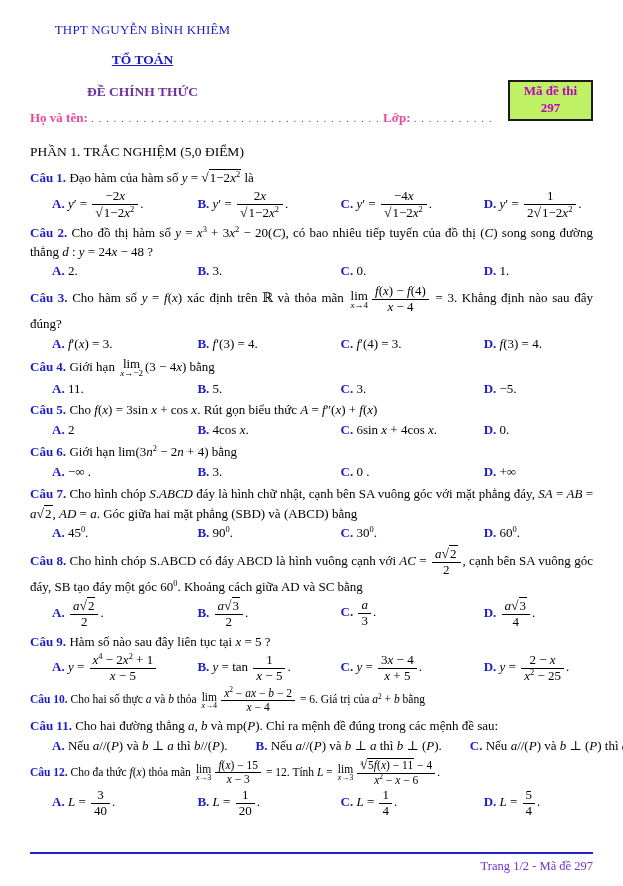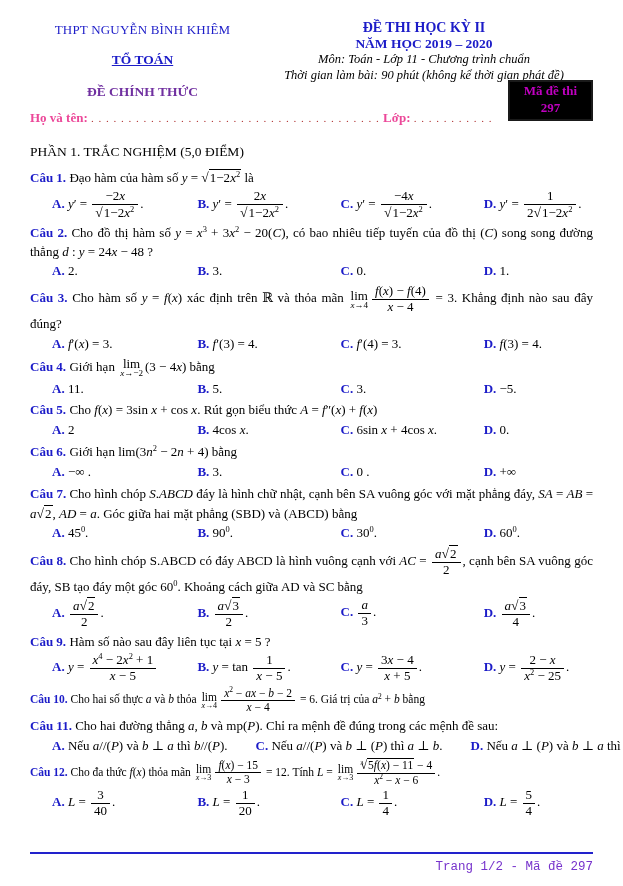--- a/index.html
+++ b/index.html
@@ -17,21 +17,21 @@
   .h-right { flex:1; text-align:center; }
   .school { color:#1c1cc8; font-size:13px; letter-spacing:.2px; }
   .dept { color:#1c1cc8; font-weight:bold; text-decoration:underline; font-size:13.5px; margin-top:14px; }
   .official { color:#7030a0; font-weight:bold; font-size:13.5px; margin-top:16px; }
   .exam-title { color:#1c1cc8; font-weight:bold; font-size:14px; }
   .year { color:#1c1cc8; font-weight:bold; font-size:13.5px; }
   .subject, .duration { font-style:italic; font-size:12.5px; line-height:1.25; }
   .code-box {
     position:absolute; top:80px; right:30px; width:85px;
     border:2px solid #1a1a1a; text-align:center; padding:1px 2px 2px 2px;
-    background:#000000;
+    background:#bef264;
   }
   .code-box .l1, .code-box .l2 { color:#c000c0; font-weight:bold; font-size:13px; line-height:1.3; }
   .name-row { margin-top:10px; width:470px; white-space:nowrap; overflow:hidden; }
   .name-row b { color:#ec4899; }
   .dots { color:#b03030; font-size:11px; letter-spacing:1px; }
 
   
   .section-title { font-weight:normal; font-size:13.5px; margin:18px 0 8px 0; }
 
   
@@ -54,39 +54,33 @@
   .sqrt { white-space:nowrap; }
   .sqrt .rad { font-size:1.05em; }
   .sqrt .idx { font-size:0.55em; position:relative; top:-0.6em; margin-right:-3px; }
   .sqrt .vinc { border-top:1px solid #000; padding:0 1px; }
   .lim { display:inline-block; vertical-align:middle; text-align:center; margin:0 2px; }
   .lim .limtop { display:block; line-height:1.05; }
   .lim .limsub { display:block; font-size:0.7em; line-height:1; margin-top:-1px; }
 
   
   .footer-rule { position:absolute; left:30px; right:30px; bottom:32px; border-top:2px solid #2222cc; }
-  .footer-text { position:absolute; right:30px; bottom:12px; color:#7733cc; font-size:12.5px;font-family:Liberation Mono, monospace; }
+  .footer-text { position:absolute; right:30px; bottom:12px; color:#7733cc; font-size:12.5px; }
 </style>
 </head>
 <body>
 
 <div class="page">
 
   <div class="header">
     <div class="h-left">
       <div class="school">THPT NGUYỄN BÌNH KHIÊM</div>
       <div class="dept">TỔ TOÁN</div>
       <div class="official">ĐỀ CHÍNH THỨC</div>
     </div>
-    <div class="h-right">
-      <div class="exam-title">ĐỀ THI HỌC KỲ II</div>
-      <div class="year">NĂM HỌC 2019 – 2020</div>
-      <div class="subject">Môn: Toán - Lớp 11 - Chương trình chuẩn</div>
-      <div class="duration">Thời gian làm bài: 90 phút (không kể thời gian phát đề)</div>
-    </div>
   </div>
 
   <div class="code-box">
     <div class="l1">Mã đề thi</div>
     <div class="l2">297</div>
   </div>
 
   <div class="name-row">
     <b>Họ và tên:</b>
     <span class="dots">. . . . . . . . . . . . . . . . . . . . . . . . . . . . . . . . . . . . . . .</span>
@@ -178,20 +172,21 @@
           <span class="opt"><b class="okey">D.</b> <span class="otext"><i>y</i> = <span class="frac"><span class="num">2 − <i>x</i></span><span class="den"><i>x</i><sup>2</sup> − 25</span></span>.</span></span>
         </div>
       </div>
       <div class="question small">
         <div class="qbody"><b class="qnum">Câu 10.</b> Cho hai số thực <i>a</i> và <i>b</i> thỏa <span class="lim"><span class="limtop">lim</span><span class="limsub"><i>x</i>→4</span></span><span class="frac"><span class="num"><i>x</i><sup>2</sup> − <i>ax</i> − <i>b</i> − 2</span><span class="den"><i>x</i> − 4</span></span> = 6. Giá trị của <i>a</i><sup>2</sup> + <i>b</i> bằng</div>
       </div>
       <div class="question">
         <div class="qbody"><b class="qnum">Câu 11.</b> Cho hai đường thẳng <i>a</i>, <i>b</i> và mp(<i>P</i>). Chỉ ra mệnh đề đúng trong các mệnh đề sau:</div>
         <div class="answers cols2">
           <span class="opt"><b class="okey">A.</b> <span class="otext">Nếu <i>a</i>//(<i>P</i>) và <i>b</i> ⊥ <i>a</i> thì <i>b</i>//(<i>P</i>).</span></span>
+          <span class="opt"><b class="okey">B.</b> <span class="otext">Nếu <i>a</i>//(<i>P</i>) và <i>b</i> ⊥ <i>a</i> thì <i>b</i> ⊥ (<i>P</i>).</span></span>
           <span class="opt"><b class="okey">C.</b> <span class="otext">Nếu <i>a</i>//(<i>P</i>) và <i>b</i> ⊥ (<i>P</i>) thì <i>a</i> ⊥ <i>b</i>.</span></span>
           <span class="opt"><b class="okey">D.</b> <span class="otext">Nếu <i>a</i> ⊥ (<i>P</i>) và <i>b</i> ⊥ <i>a</i> thì <i>b</i>//(<i>P</i>).</span></span>
         </div>
       </div>
       <div class="question small">
         <div class="qbody"><b class="qnum">Câu 12.</b> Cho đa thức <i>f</i>(<i>x</i>) thỏa mãn <span class="lim"><span class="limtop">lim</span><span class="limsub"><i>x</i>→3</span></span><span class="frac"><span class="num"><i>f</i>(<i>x</i>) − 15</span><span class="den"><i>x</i> − 3</span></span> = 12. Tính <i>L</i> = <span class="lim"><span class="limtop">lim</span><span class="limsub"><i>x</i>→3</span></span><span class="frac"><span class="num"><span class="sqrt"><span class="idx">3</span><span class="rad">√</span><span class="vinc">5<i>f</i>(<i>x</i>) − 11</span></span> − 4</span><span class="den"><i>x</i><sup>2</sup> − <i>x</i> − 6</span></span>.</div>
         <div class="answers cols4">
           <span class="opt"><b class="okey">A.</b> <span class="otext"><i>L</i> = <span class="frac"><span class="num">3</span><span class="den">40</span></span>.</span></span>
           <span class="opt"><b class="okey">B.</b> <span class="otext"><i>L</i> = <span class="frac"><span class="num">1</span><span class="den">20</span></span>.</span></span>
           <span class="opt"><b class="okey">C.</b> <span class="otext"><i>L</i> = <span class="frac"><span class="num">1</span><span class="den">4</span></span>.</span></span>

